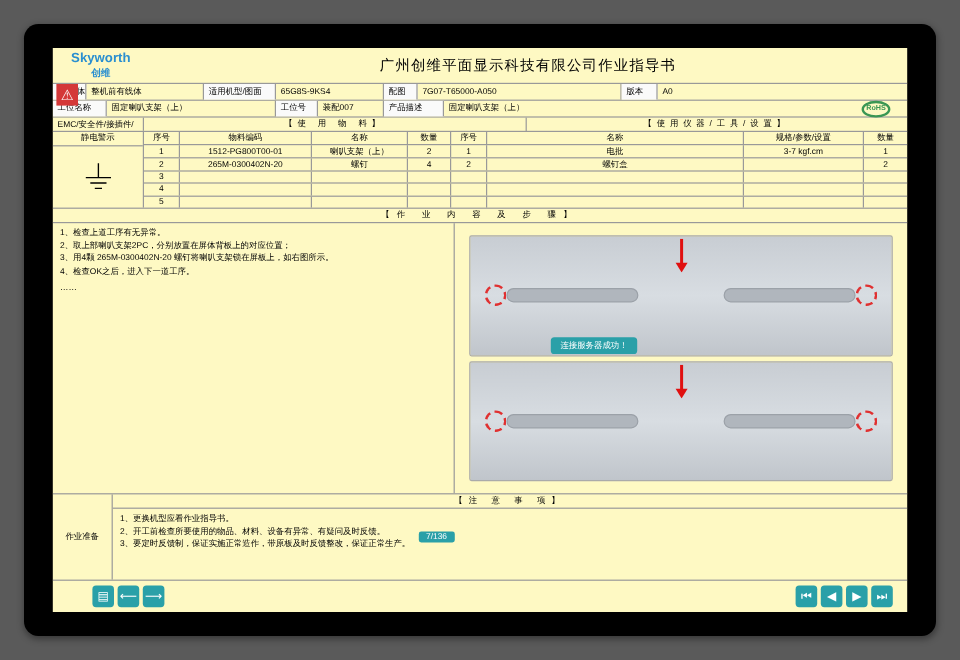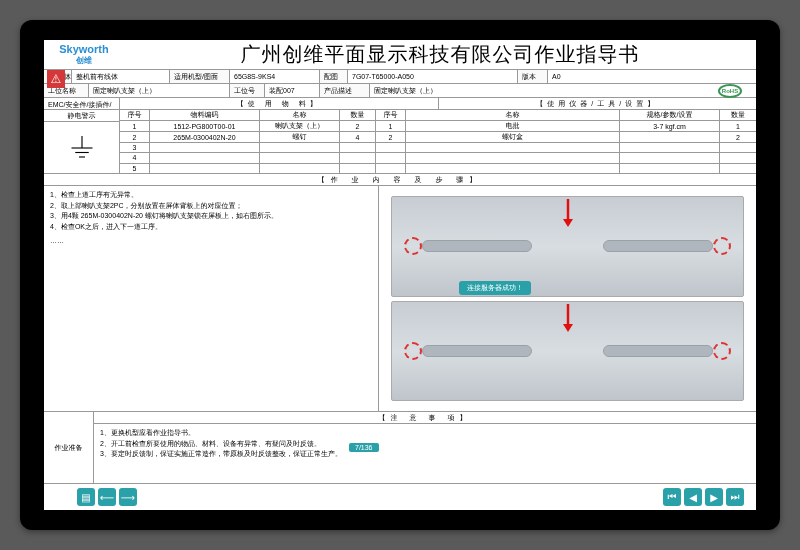--- a/index.html
+++ b/index.html
@@ -1,22 +1,22 @@
 <!DOCTYPE html>
 <html><head>
 <meta charset="utf-8">
 <style>
 * { margin: 0; padding: 0; box-sizing: border-box; }
 body { font-family: "Microsoft YaHei", sans-serif; background: #5a5a5a; display: flex; align-items: center; justify-content: center; height: 550px; width: 800px; overflow: hidden; }
 .monitor { background: #000; border-radius: 12px; padding: 20px 24px; width: 760px; height: 510px; box-shadow: 0 2px 6px rgba(0,0,0,0.4); }
-.screen { background: #ffffff; width: 100%; height: 100%; position: relative; overflow: hidden; font-size: 7px; }
+.screen { background: #fef9c3; width: 100%; height: 100%; position: relative; overflow: hidden; font-size: 7px; }
 .header { display: flex; align-items: center; border-bottom: 1px solid #999; height: 30px; }
 .logo { width: 80px; color: #2a8fd0; font-weight: bold; font-size: 11px; text-align: center; }
 .logo .cn { font-size: 8px; color: #2a8fd0; }
-.title { flex: 1; text-align: center; font-size: 20px; font-weight: 400; letter-spacing: 1px; }
+.title { flex: 1; text-align: center; font-size: 12px; font-weight: 400; letter-spacing: 1px; }
 .alert-icon { position: absolute; left: 3px; top: 30px; width: 18px; height: 18px; background: #d43838; display: flex; align-items: center; justify-content: center; }
 .alert-icon::before { content: "⚠"; color: #fff; font-size: 12px; }
 .info-row { display: flex; border-bottom: 1px solid #999; height: 14px; line-height: 14px; }
 .info-row .cell { border-right: 1px solid #999; padding: 0 4px; white-space: nowrap; }
 .cell.lbl { background: #fafafa; }
 .rohs-badge { border: 2px solid #3a9653; border-radius: 50%; color: #3a9653; font-size: 6px; font-weight: bold; width: 24px; height: 14px; display: flex; align-items: center; justify-content: center; position: absolute; right: 14px; top: 44px; }
 .section-title { text-align: center; letter-spacing: 6px; border-bottom: 1px solid #999; height: 12px; line-height: 12px; font-size: 7px; }
 .dual-section { display: flex; border-bottom: 1px solid #999; height: 12px; }
 .dual-section .half { flex: 1; text-align: center; letter-spacing: 4px; line-height: 12px; border-right: 1px solid #999; }
 .dual-section .half:last-child { border-right: none; }

